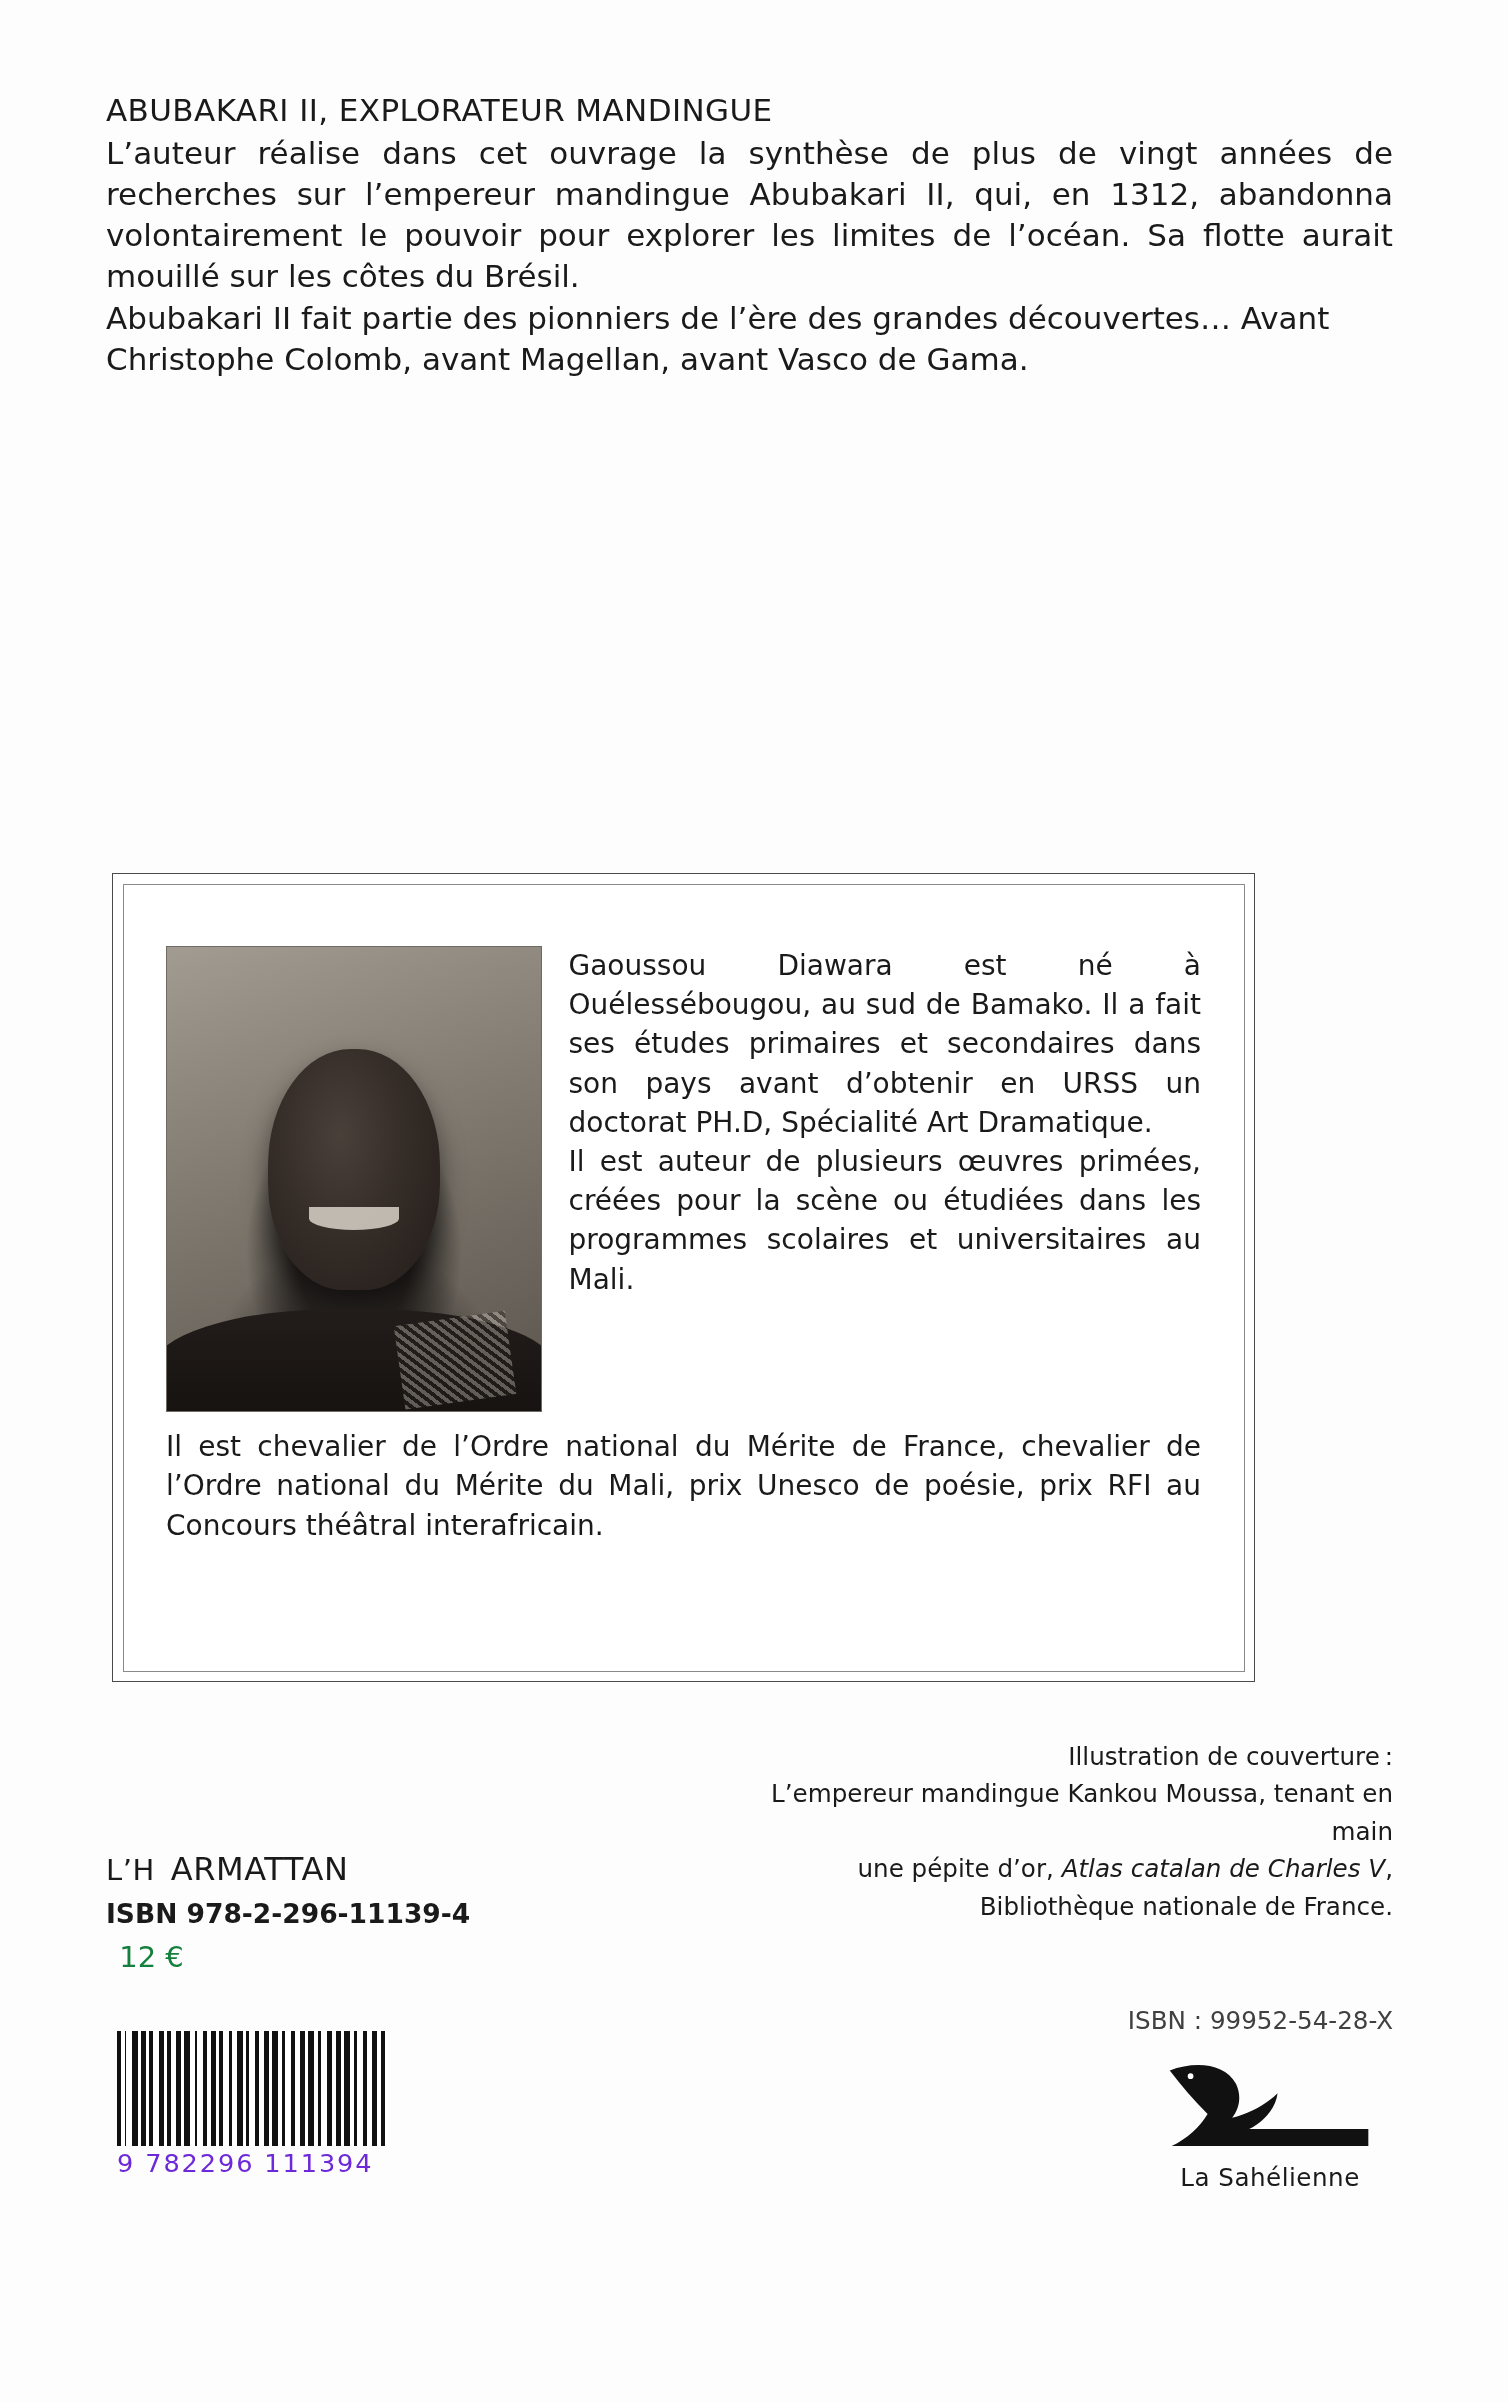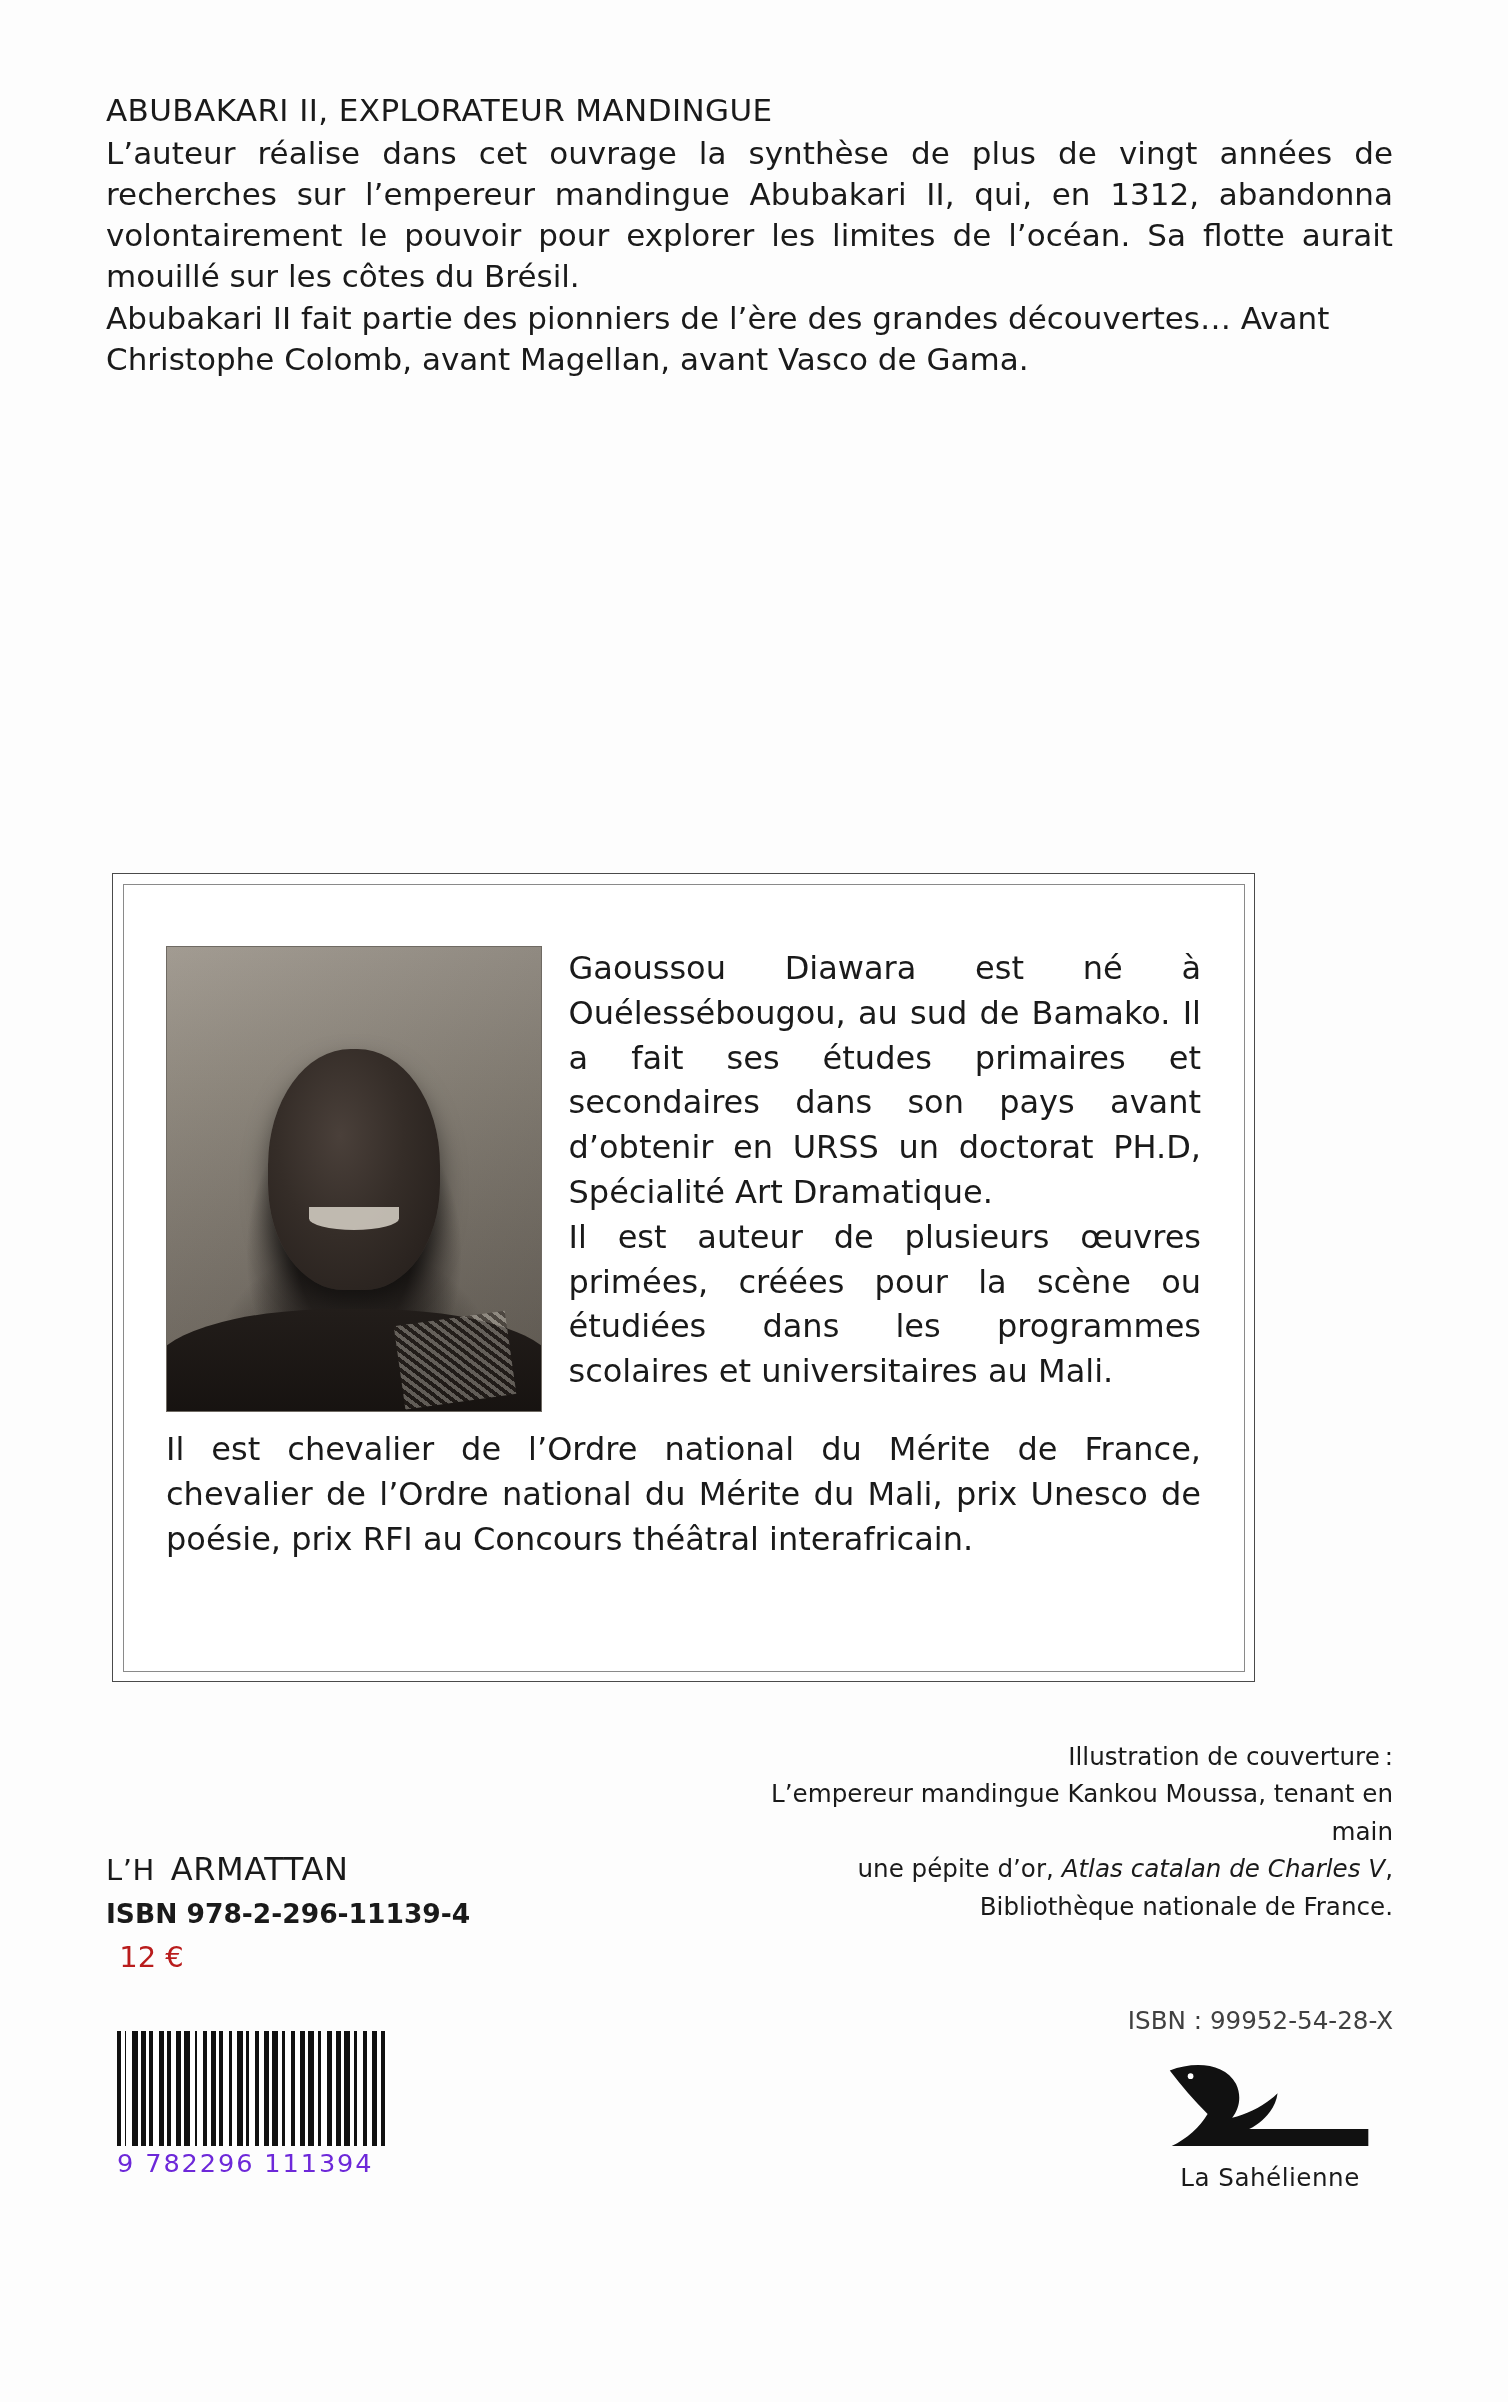--- a/index.html
+++ b/index.html
@@ -126,21 +126,21 @@
     bottom: 2%;
     width: 30%;
     height: 18%;
     background:
       repeating-linear-gradient(45deg, rgba(200,195,185,0.55) 0 3.8px, rgba(40,34,30,0.55) 3.8px 7.6px);
     transform: rotate(-8deg);
     opacity: 0.75;
   }
 
   .author-para {
-    font-size: 32px;
+    font-size: 28px;
     line-height: 1.4;
     text-align: justify;
     margin: 0;
     color: #1a1a1a;
   }
   .author-para.flow {
     overflow: hidden;
   }
   .author-bottom {
     clear: both;
@@ -166,21 +166,21 @@
     margin-left: 16px;
   }
   .isbn-left {
     font-size: 26.5px;
     color: #1a1a1a;
     margin-bottom: 11.4px;
     font-weight: bold;
   }
   .price {
     font-size: 29px;
-    color: #b91c1c;
+    color: #15803d;
     margin-left: 13.2px;
   }
 
   
   .barcode-wrap {
     position: absolute;
     left: 117px;
     top: 2031px;
     width: 274px;
   }

